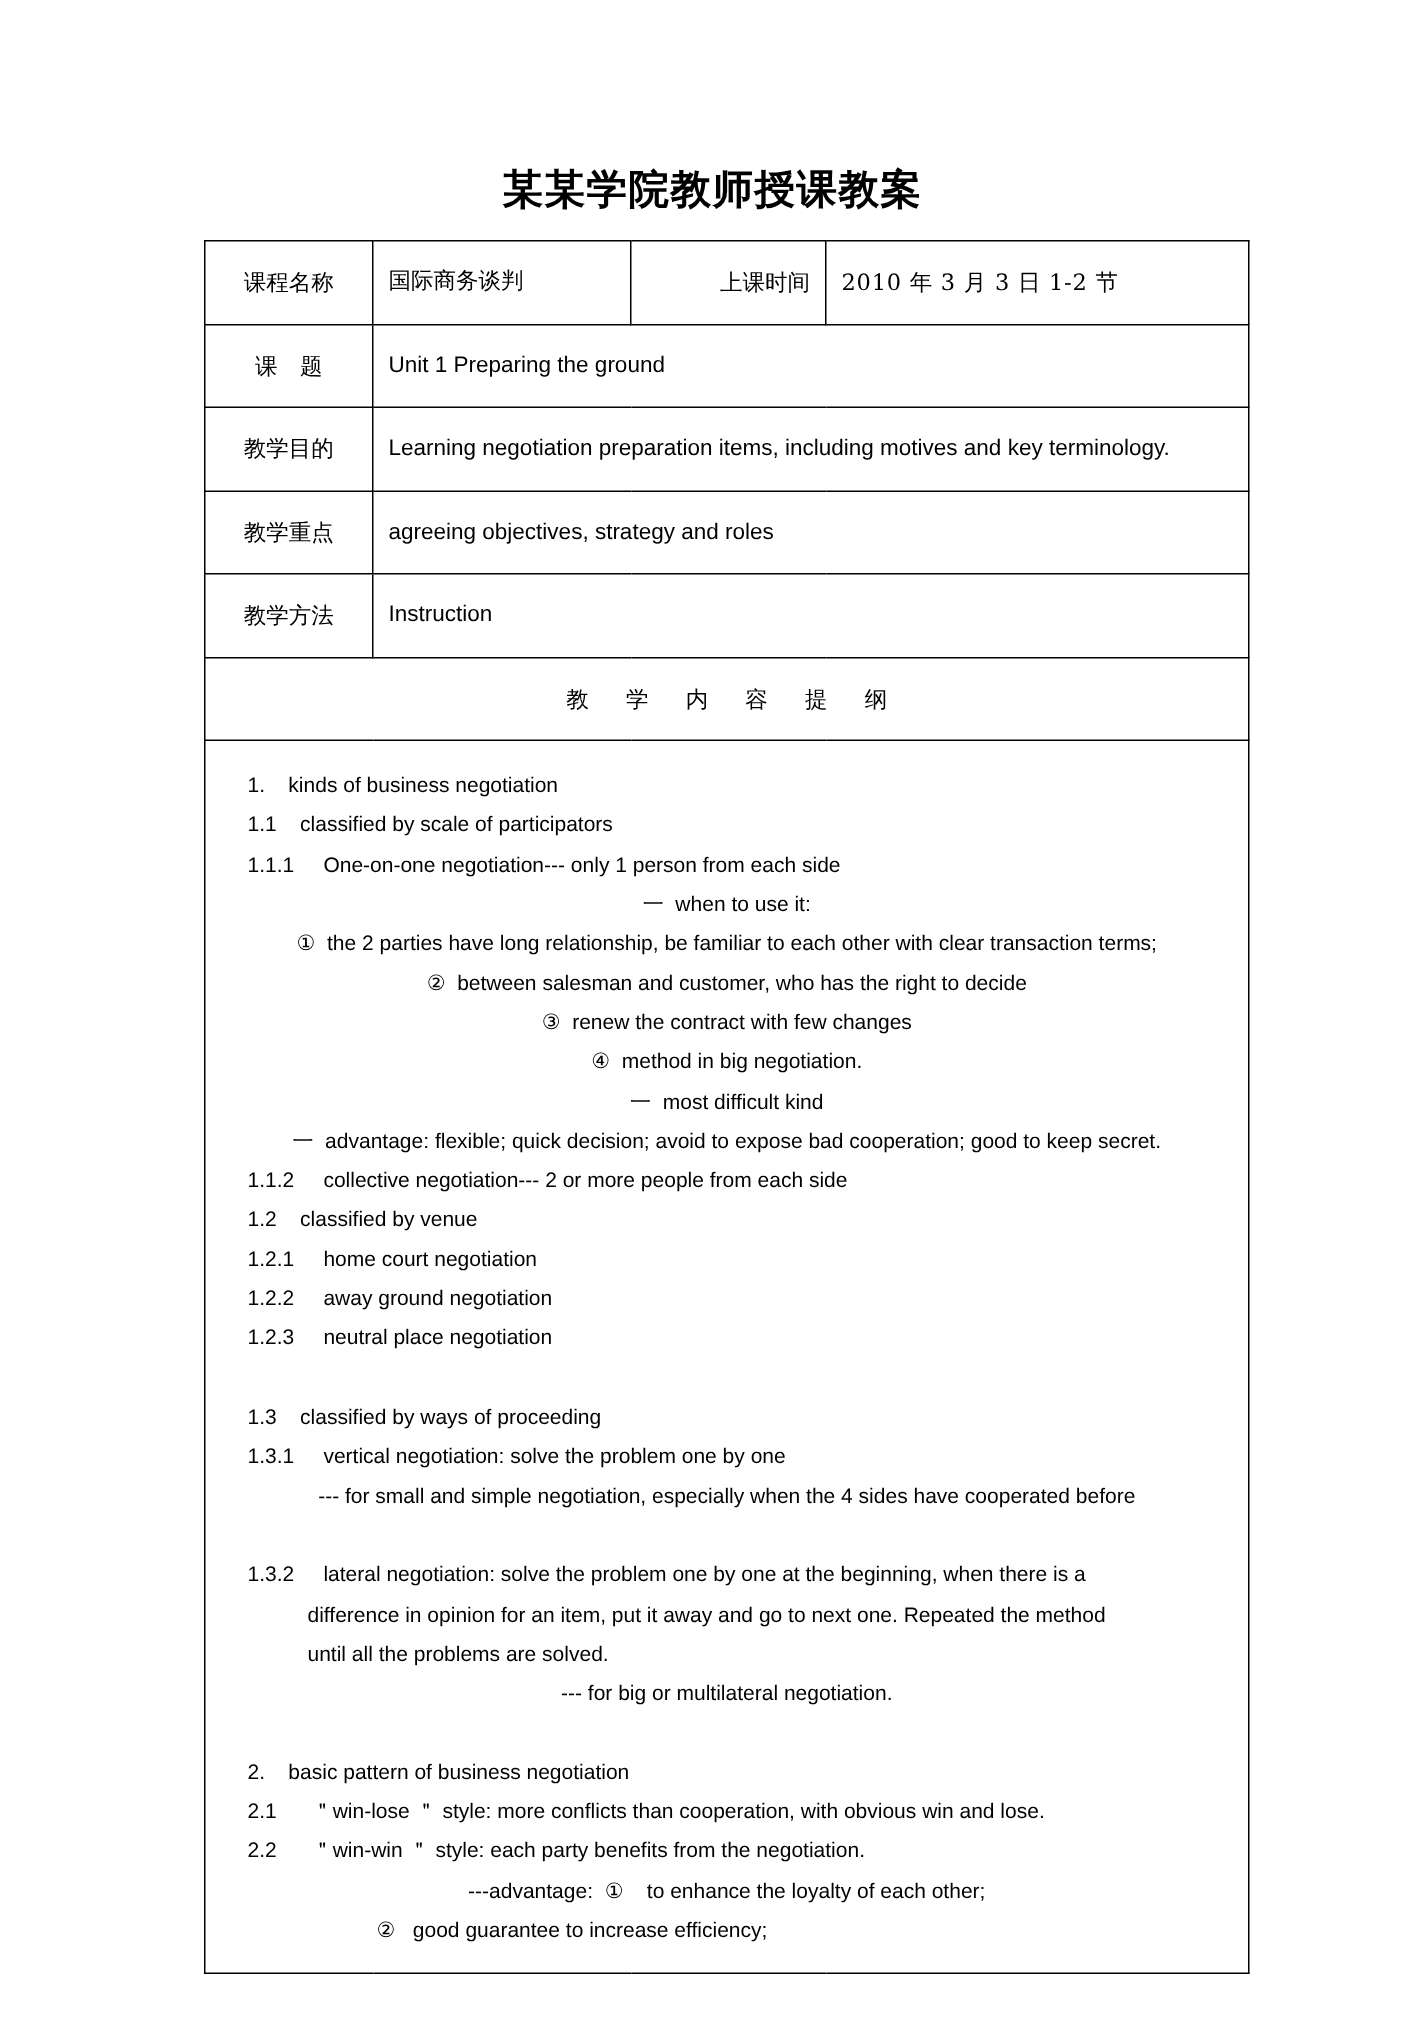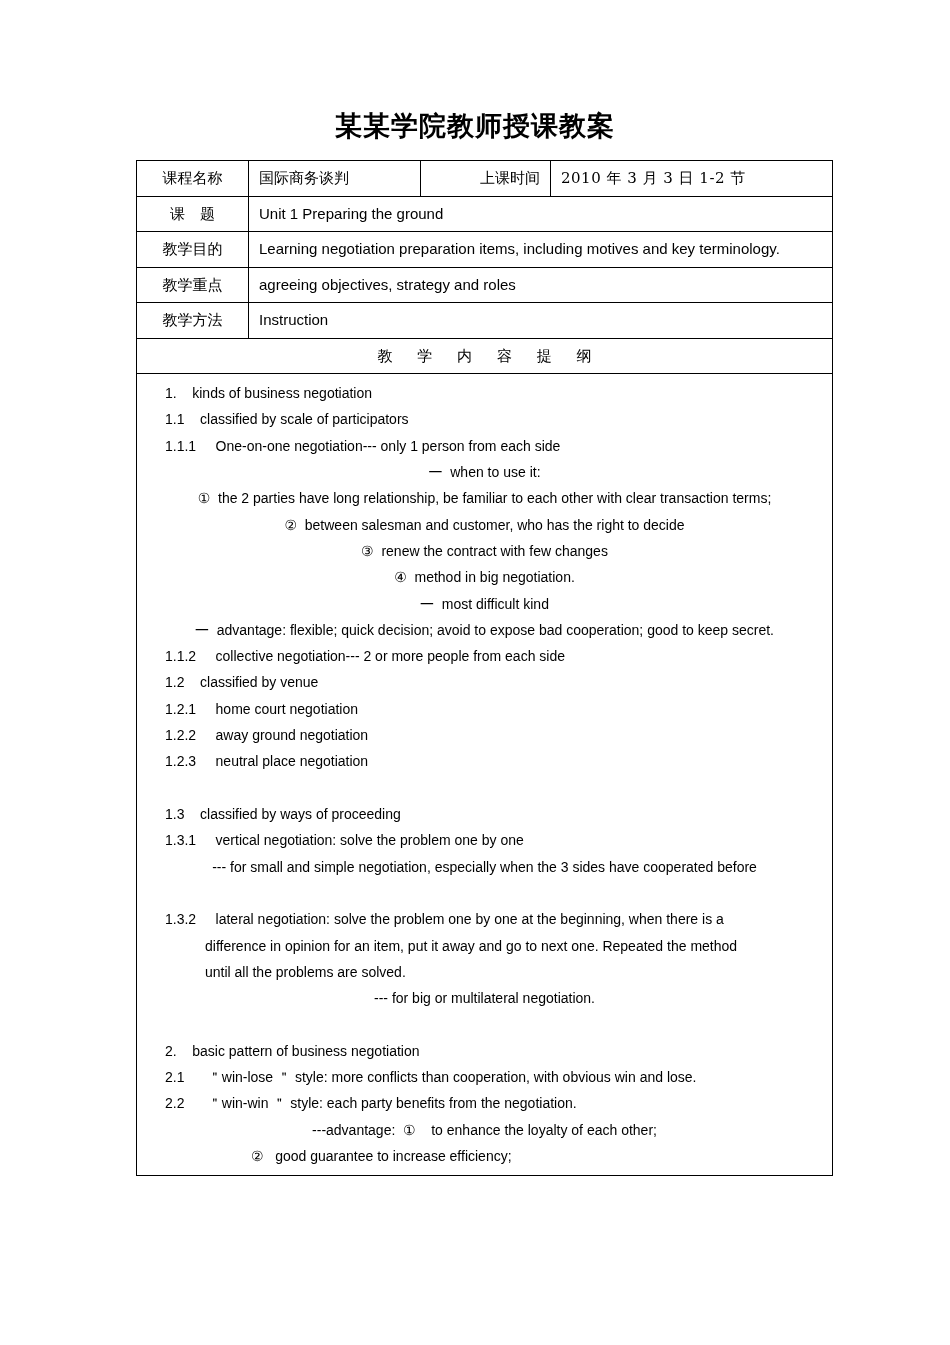--- a/index.html
+++ b/index.html
@@ -36,21 +36,21 @@
   table.lesson-table {
     position: absolute;
     left: 136px;
     top: 160px;
     width: 697px;
     border-collapse: collapse;
     table-layout: fixed;
   }
   table.lesson-table td {
     border: 1px solid #000000;
-    padding: 6px 10px;
+    padding: 16px 10px;
     vertical-align: middle;
     font-size: 15px;
     line-height: 1.5;
   }
   td.label {
     width: 112px;
     text-align: center;
     font-family: "DejaVu Serif", serif;
     font-size: 15.5px;
     white-space: nowrap;
@@ -165,21 +165,21 @@
               <div class="ln indent2">一  most difficult kind</div>
               <div class="ln indent2">一  advantage: flexible; quick decision; avoid to expose bad cooperation; good to keep secret.</div>
               <div class="ln indent1">1.1.2     collective negotiation--- 2 or more people from each side</div>
               <div class="ln indent1">1.2    classified by venue</div>
               <div class="ln indent1">1.2.1     home court negotiation</div>
               <div class="ln indent1">1.2.2     away ground negotiation</div>
               <div class="ln indent1">1.2.3     neutral place negotiation</div>
               <div class="ln indent1"> </div>
               <div class="ln indent1">1.3    classified by ways of proceeding</div>
               <div class="ln indent1">1.3.1     vertical negotiation: solve the problem one by one</div>
-              <div class="ln indent2">--- for small and simple negotiation, especially when the 3 sides have cooperated before</div>
+              <div class="ln indent2">--- for small and simple negotiation, especially when the 4 sides have cooperated before</div>
               <div class="ln indent1"> </div>
               <div class="ln indent1 just">1.3.2     lateral negotiation: solve the problem one by one at the beginning, when there is a</div>
               <div class="ln indent3">difference in opinion for an item, put it away and go to next one. Repeated the method</div>
               <div class="ln indent3">until all the problems are solved.</div>
               <div class="ln indent2">--- for big or multilateral negotiation.</div>
               <div class="ln indent1"> </div>
               <div class="ln indent1">2.    basic pattern of business negotiation</div>
               <div class="ln indent1">2.1      ＂win-lose ＂ style: more conflicts than cooperation, with obvious win and lose.</div>
               <div class="ln indent1">2.2      ＂win-win ＂ style: each party benefits from the negotiation.</div>
               <div class="ln indent2">---advantage:  ①    to enhance the loyalty of each other;</div>

